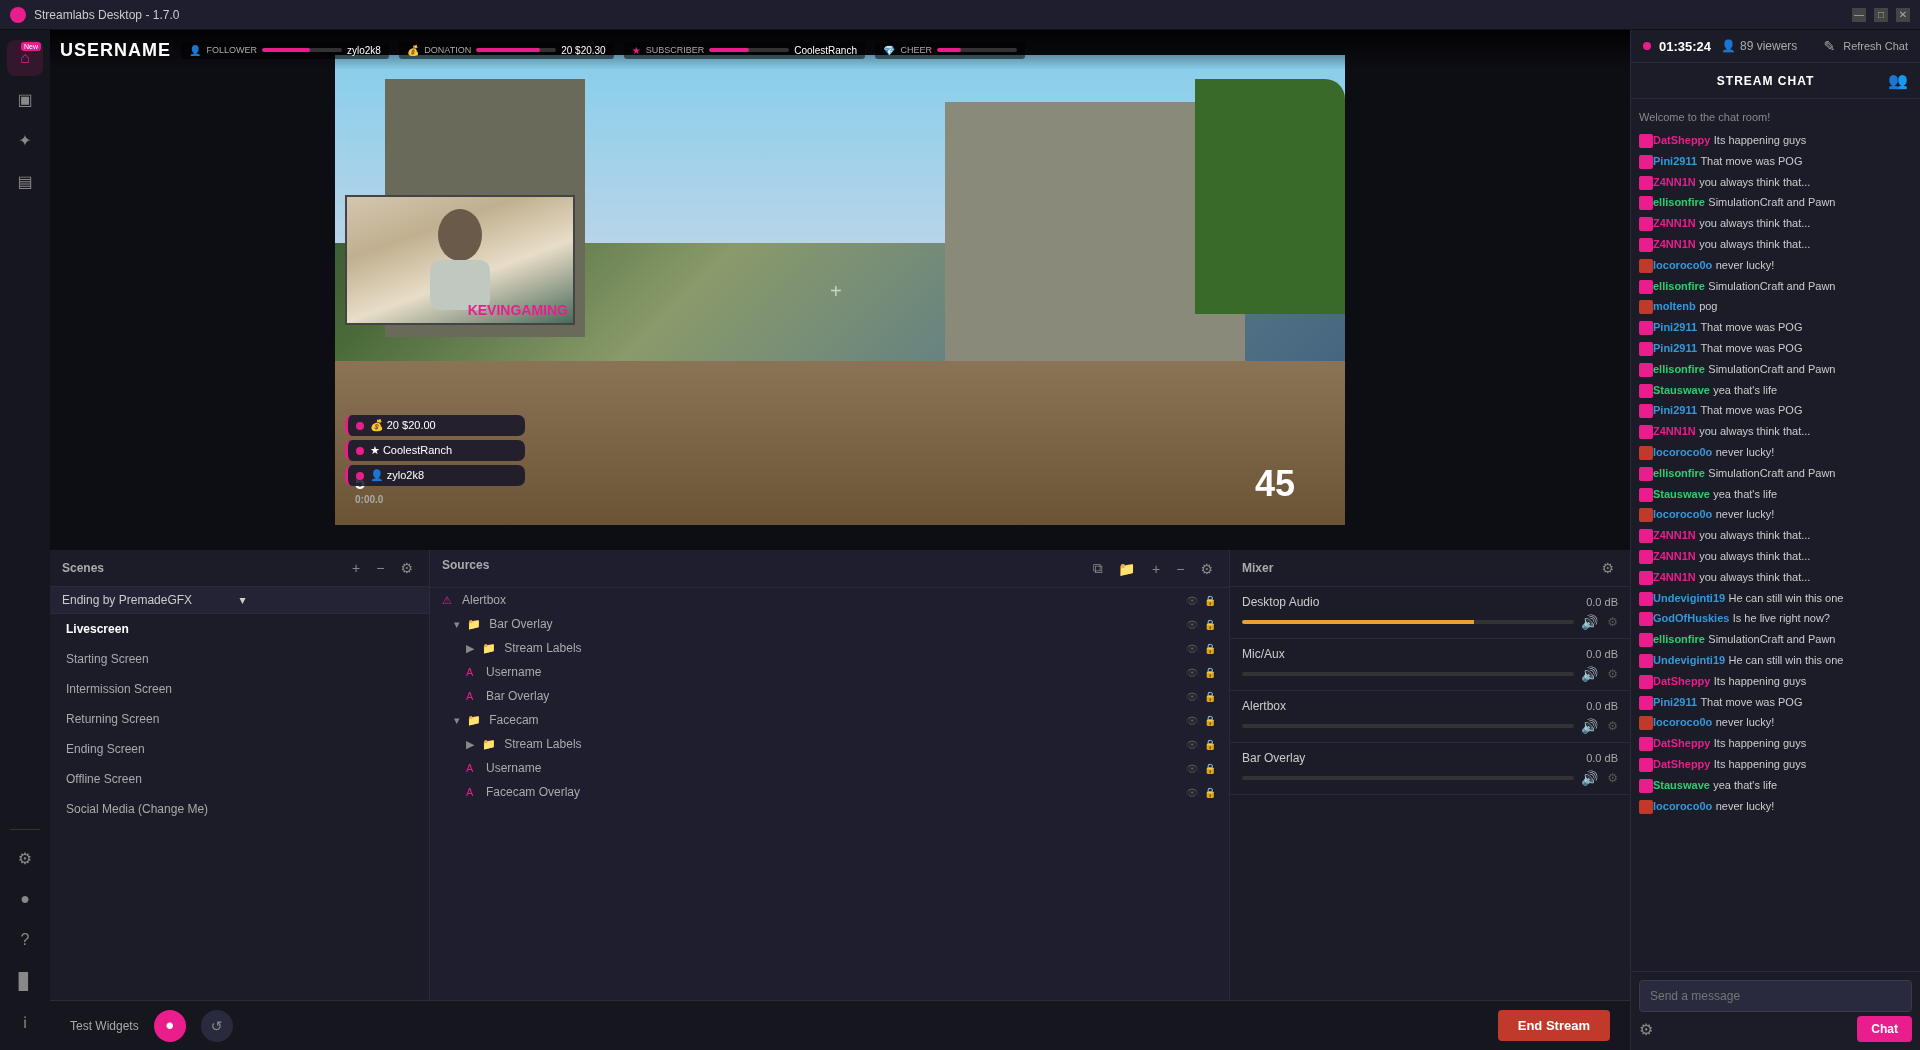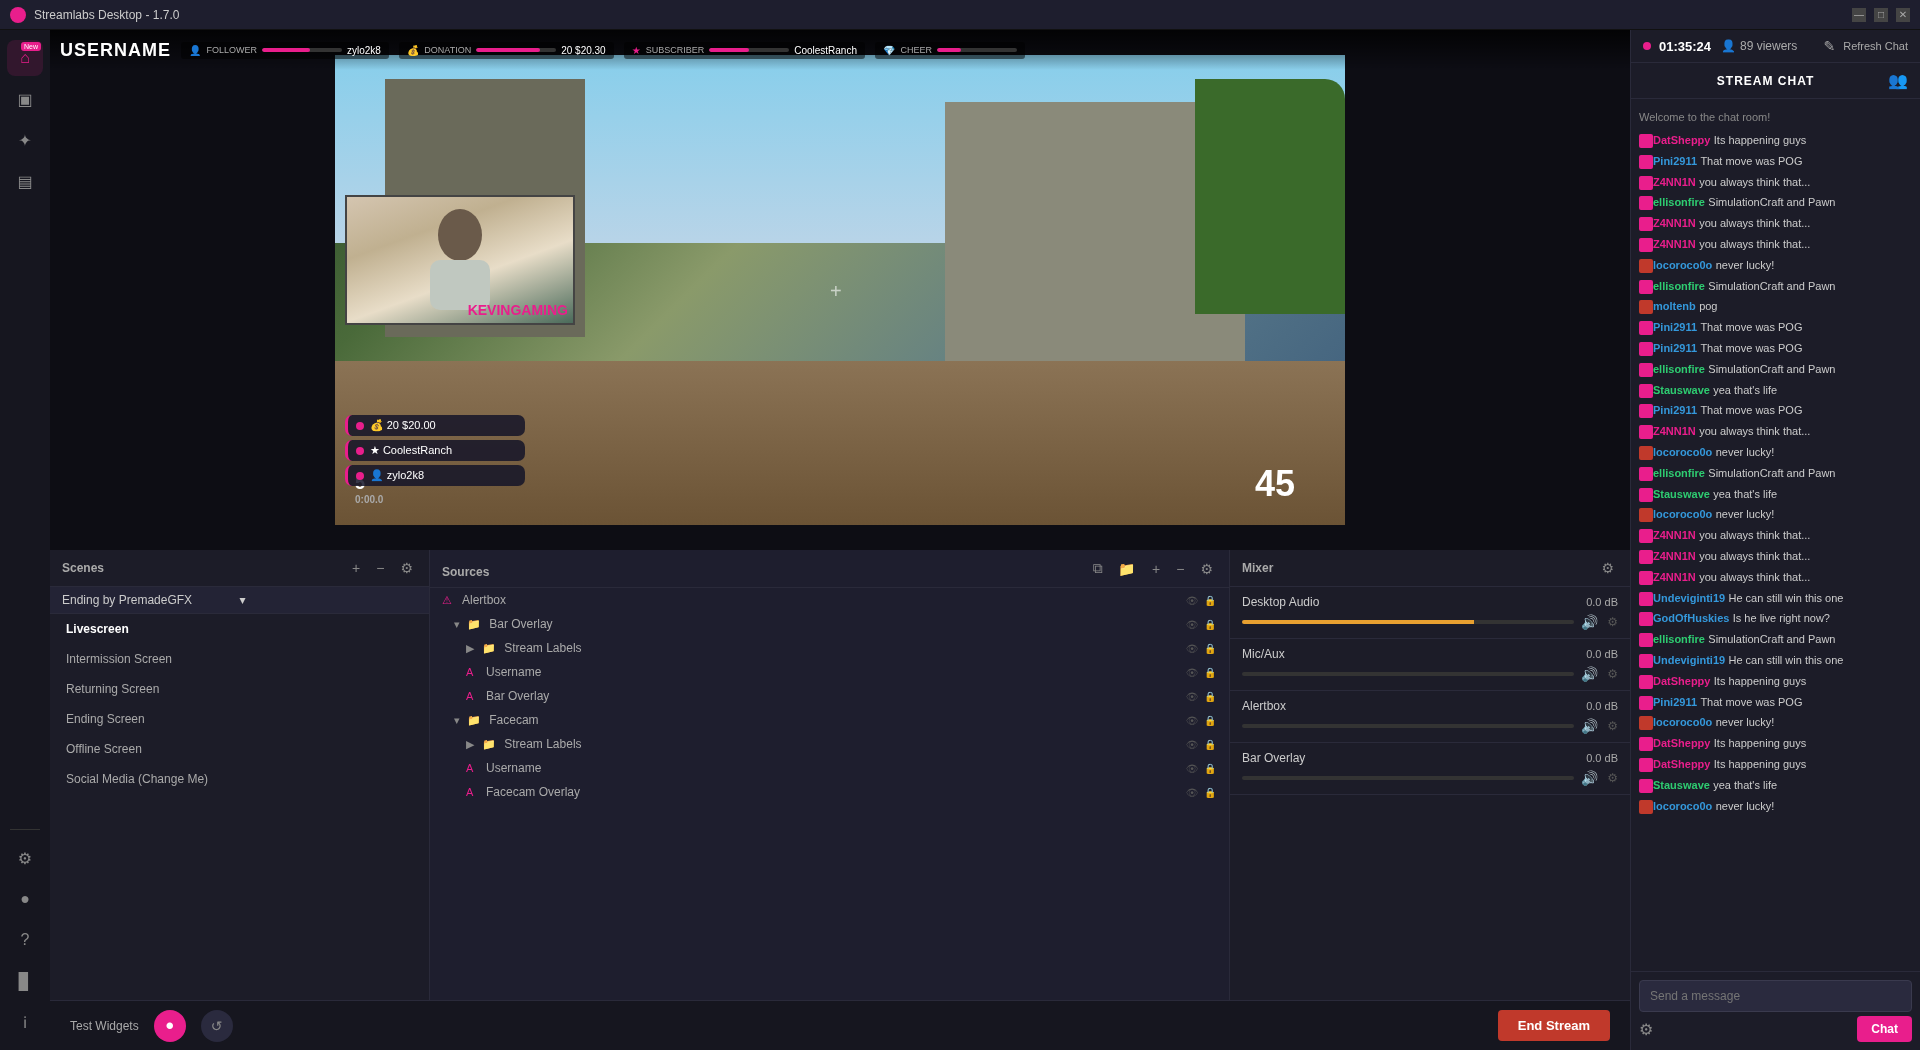--- a/index.html
+++ b/index.html
@@ -283,21 +283,21 @@
     
     #sources-panel {
       flex: 1;
       background: #1e1e2e;
       display: flex;
       flex-direction: column;
       border-right: 1px solid #2a2a3a;
     }
     #sources-header {
       display: flex;
-      align-items: flex-end;
+      align-items: flex-start;
       padding: 8px 12px;
       border-bottom: 1px solid #2a2a3a;
     }
     #sources-title { font-size: 12px; color: #aaa; flex: 1; font-weight: 600; }
     .source-item {
       display: flex;
       align-items: center;
       padding: 5px 12px;
       font-size: 12px;
       color: #aaa;
@@ -694,20 +694,21 @@
             <button class="ctrl-btn">−</button>
             <button class="ctrl-btn">⚙</button>
           </div>
         </div>
         <div id="scenes-dropdown">
           <span>Ending by PremadeGFX</span>
           <span>▾</span>
         </div>
         <div id="scenes-list">
           <div class="scene-item active">Livescreen</div>
+          <div class="scene-item">Starting Screen</div>
           <div class="scene-item">Intermission Screen</div>
           <div class="scene-item">Returning Screen</div>
           <div class="scene-item">Ending Screen</div>
           <div class="scene-item">Offline Screen</div>
           <div class="scene-item">Social Media (Change Me)</div>
         </div>
       </div>
 
       <div id="sources-panel">
         <div id="sources-header">

